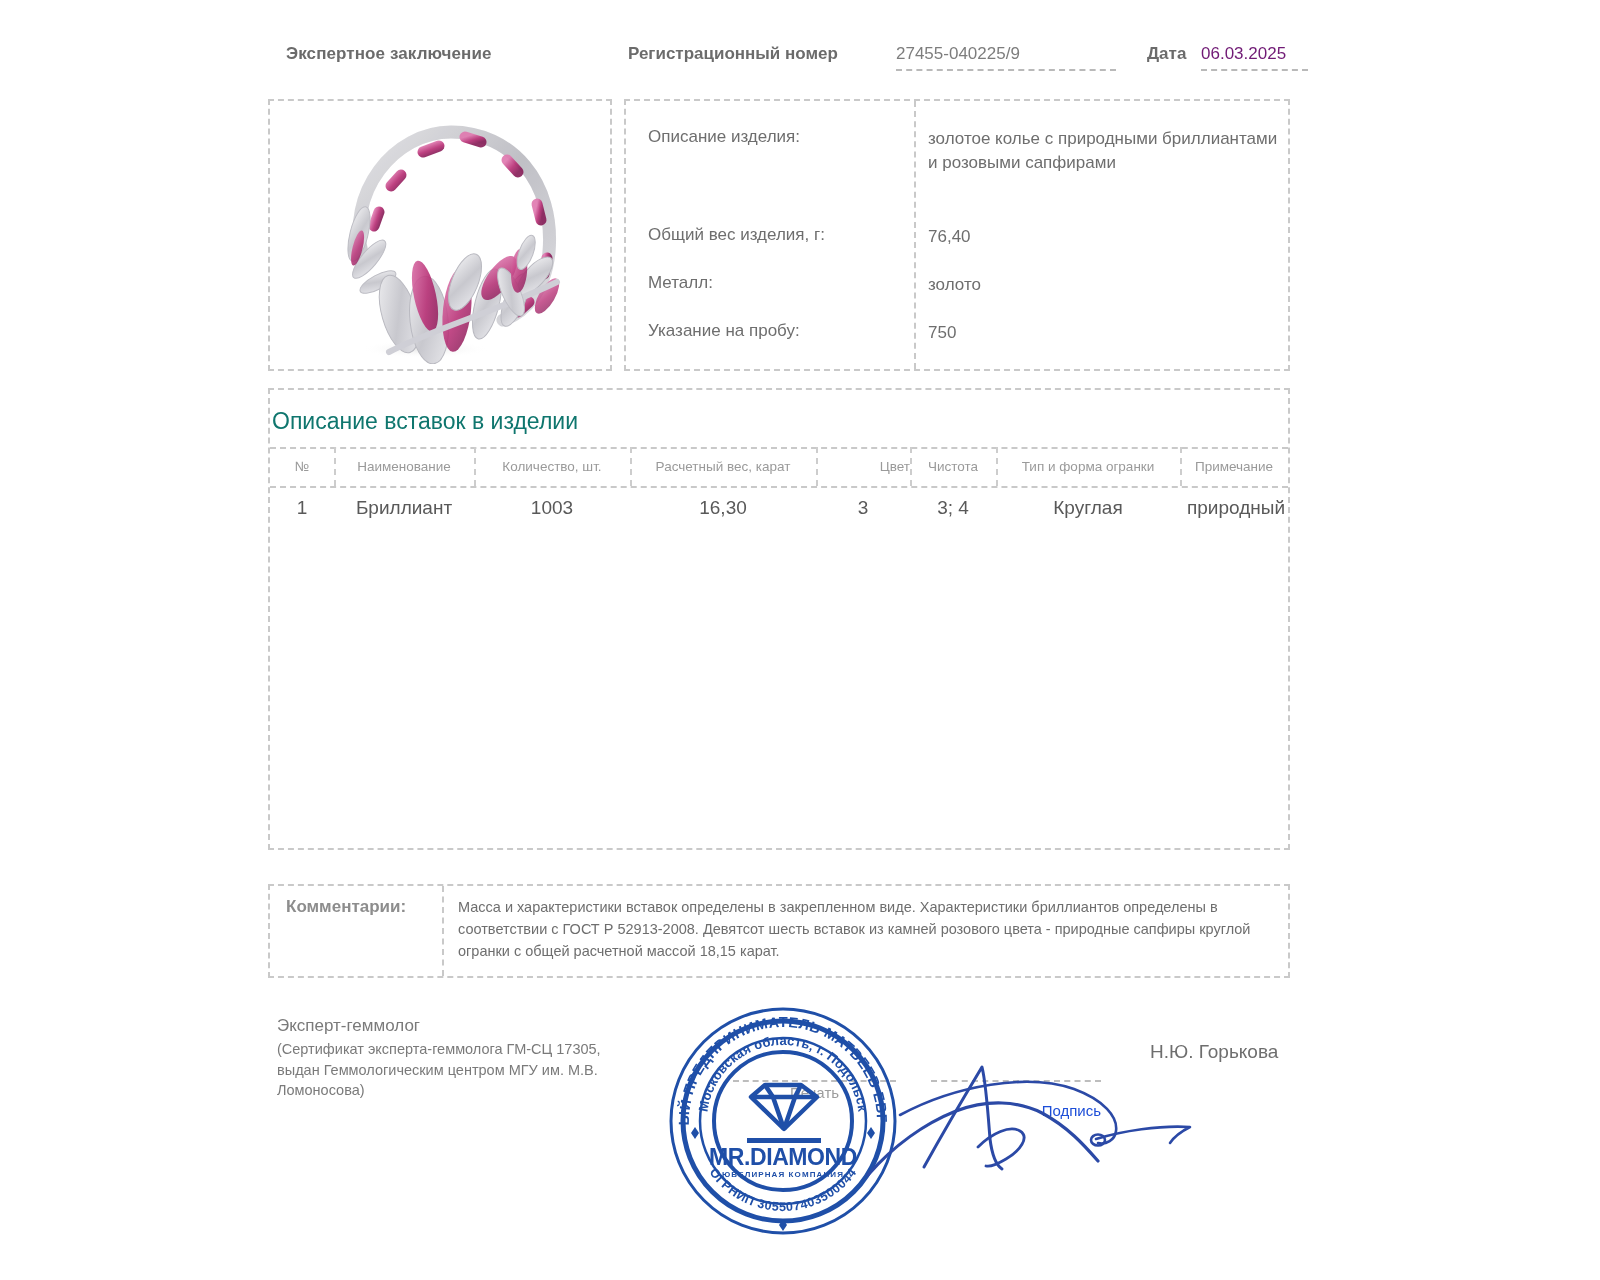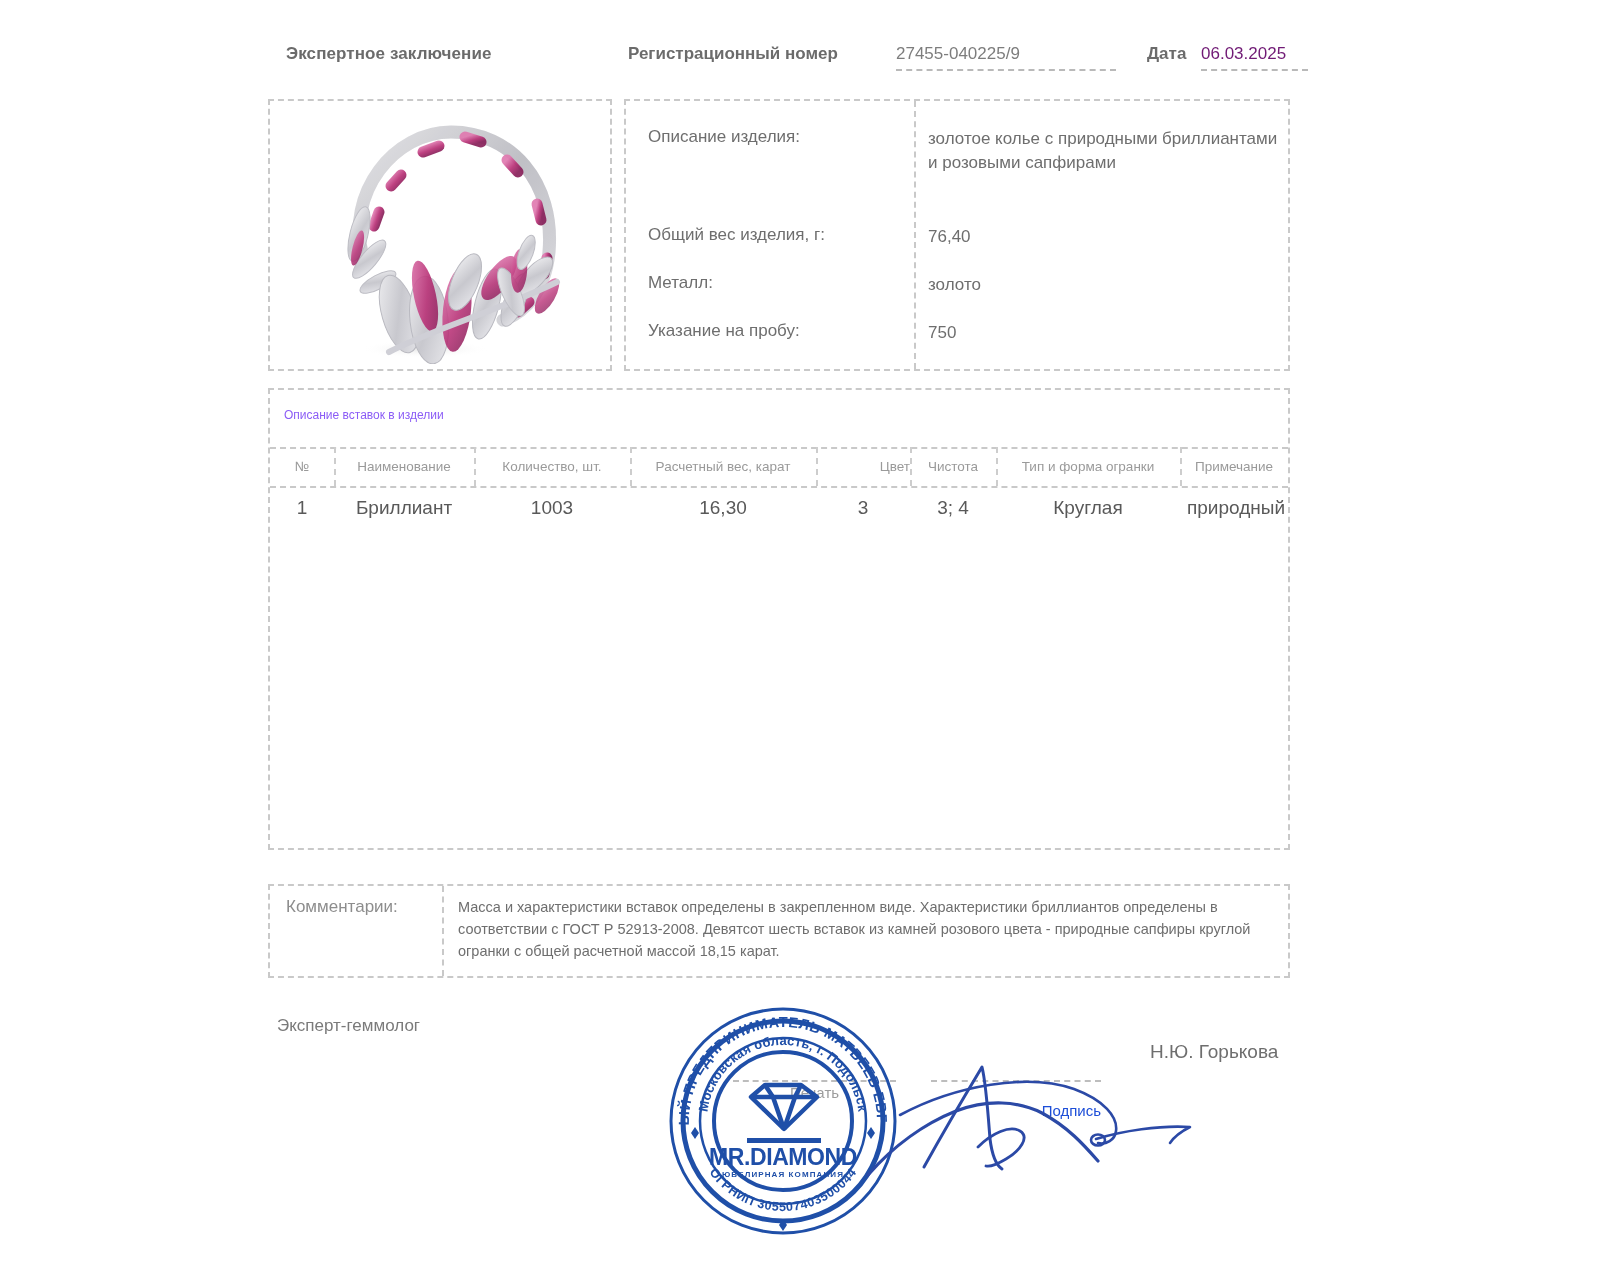--- a/index.html
+++ b/index.html
@@ -129,24 +129,24 @@
     position: absolute;
     left: 268px;
     top: 388px;
     width: 1022px;
     height: 462px;
     border: 2px dashed #c9c9c9;
     box-sizing: border-box;
   }
   .inserts-caption {
     position: absolute;
-    left: 14px;
+    left: 2px;
     top: 18px;
-    font-size: 12px;
-    color: #8b5cf6;
+    font-size: 23px;
+    color: #0f766e;
   }
   .tbl-hrule {
     position: absolute;
     left: 0;
     width: 100%;
     height: 0;
     border-top: 2px dashed #c9c9c9;
   }
   .tbl-hrule.r1 { top: 57px; }
   .tbl-hrule.r2 { top: 96px; }
@@ -199,20 +199,21 @@
     height: 100%;
     border-left: 2px dashed #c9c9c9;
   }
   .comments-label {
     position: absolute;
     left: 16px;
     top: 11px;
     font-size: 17px;
     color: #8d8d8d;
     white-space: nowrap;
+    font-weight: bold;
   }
   .comments-text {
     position: absolute;
     left: 188px;
     top: 10px;
     width: 818px;
     font-size: 14.5px;
     line-height: 1.52;
     color: #6e6e6e;
   }
@@ -439,20 +440,21 @@
 
   <div class="comments-box">
     <div class="comments-divider"></div>
     <div class="comments-label">Комментарии:</div>
     <div class="comments-text">Масса и характеристики вставок определены в закрепленном виде. Характеристики бриллиантов определены в соответствии с ГОСТ Р 52913-2008. Девятсот шесть вставок из камней розового цвета - природные сапфиры круглой огранки с общей расчетной массой 18,15 карат.</div>
   </div>
 
   <div class="footer">
 
     <div class="expert-title">Эксперт-геммолог</div>
+    <div class="expert-cert">(Сертификат эксперта-геммолога ГМ-СЦ 17305, выдан Геммологическим центром МГУ им. М.В. Ломоносова)</div>
 
     <div class="seal-line"></div>
     <div class="seal-caption">Печать</div>
 
     <div class="sign-line"></div>
     <div class="sign-caption">Подпись</div>
 
     <div class="expert-name">Н.Ю. Горькова</div>
 
     <svg class="stamp" viewBox="0 0 232 232">

